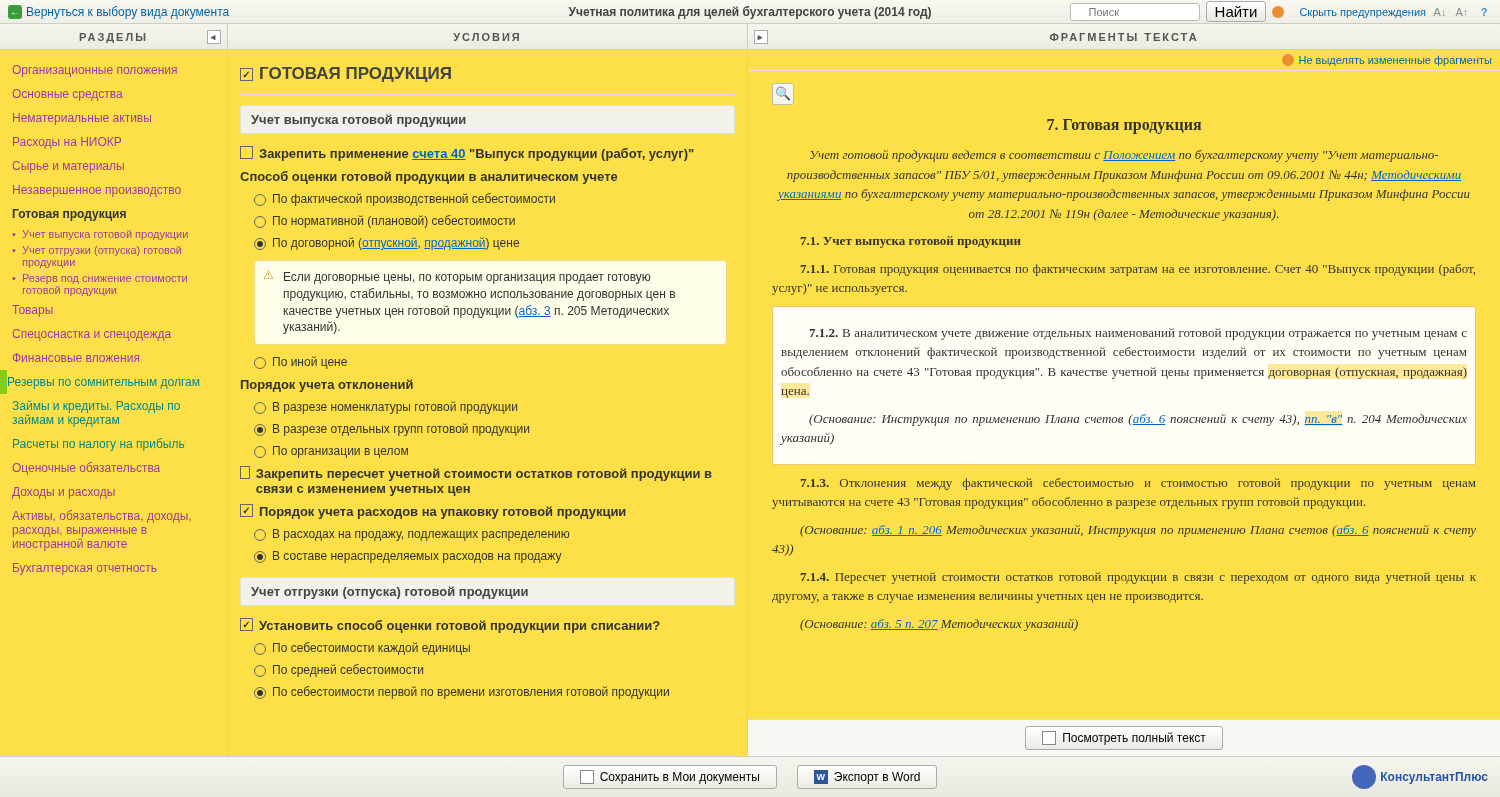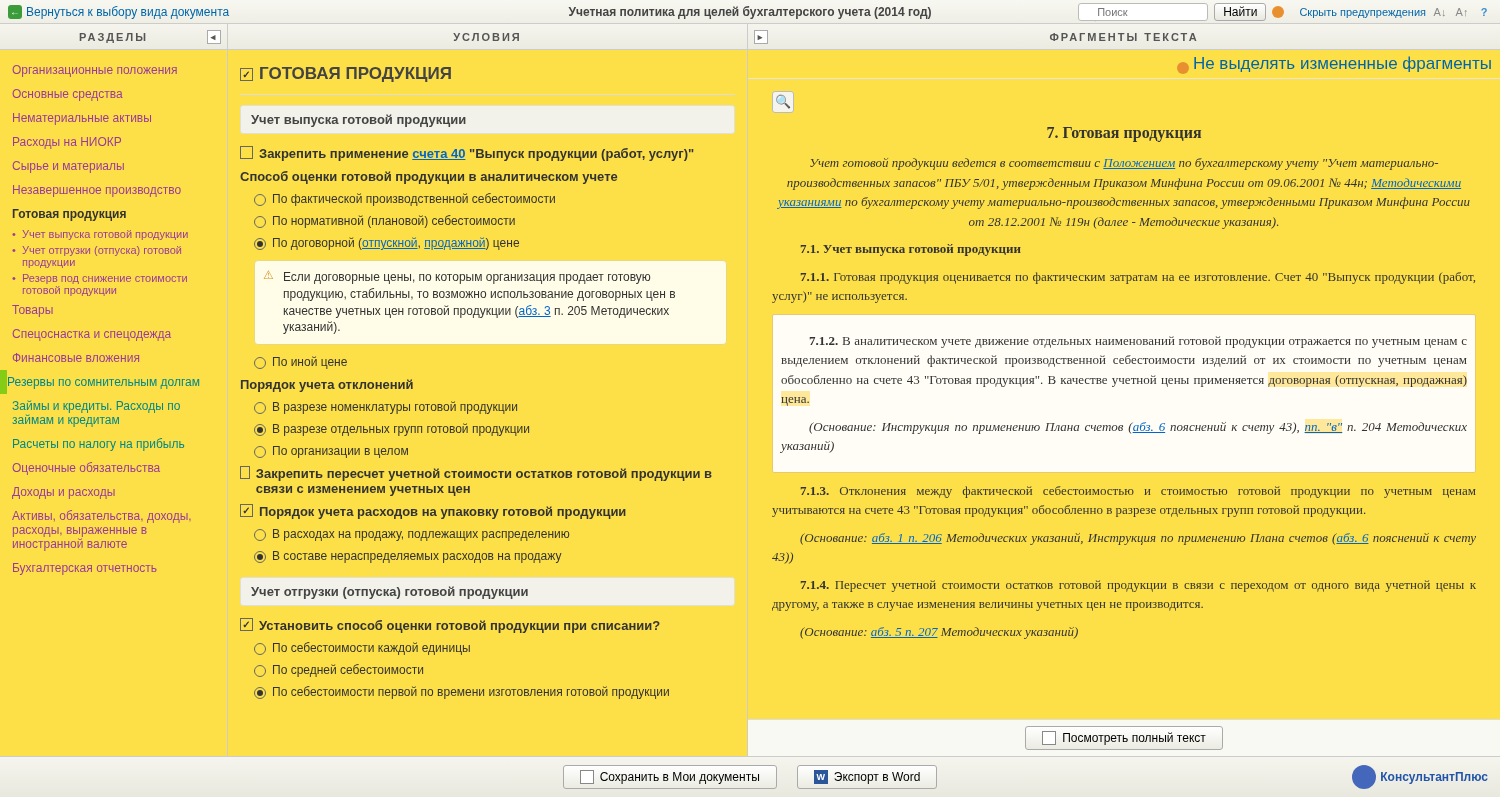--- a/index.html
+++ b/index.html
@@ -7,21 +7,21 @@
 a{color:#0066cc;text-decoration:underline;cursor:pointer}
 .top-bar{height:24px;background:linear-gradient(#f8f8f2,#eeeee5);border-bottom:1px solid #ccc;display:flex;align-items:center;padding:0 8px}
 .back-btn{display:flex;align-items:center;gap:4px;color:#0066aa;cursor:pointer}
 .back-arrow{width:14px;height:14px;background:#3a9c3a;border-radius:3px;display:flex;align-items:center;justify-content:center;color:#fff;font-size:10px}
 .doc-title{position:absolute;left:50%;transform:translateX(-50%);font-weight:bold;color:#444}
 .right-tools{margin-left:auto;display:flex;align-items:center;gap:6px}
 .search-box{border:1px solid #bbb;border-radius:3px;height:18px;width:130px;padding:0 18px 0 18px;background:#fff;position:relative;font-size:11px;color:#999}
 .search-wrap{position:relative}
 .sicon{position:absolute;left:3px;top:2px;width:14px;height:14px;border:1.5px solid #999;border-radius:50%}
 .sicon::after{content:'';position:absolute;width:5px;height:1.5px;background:#999;transform:rotate(45deg);bottom:-2px;right:-3px}
-.find-btn{border:1px solid #aaa;border-radius:3px;padding:1px 8px;background:linear-gradient(#fff,#e8e8e0);cursor:pointer;font-size:12px}
+.find-btn{border:1px solid #aaa;border-radius:3px;padding:1px 8px;background:linear-gradient(#fff,#e8e8e0);cursor:pointer;font-size:15px}
 .hide-warn{display:flex;align-items:center;gap:15px;color:#0066aa;cursor:pointer;font-size:11px}
 .warn-ico{width:12px;height:12px;background:#e89030;border-radius:50%}
 .small-ico{width:16px;height:16px;color:#888;cursor:pointer;font-size:11px;display:flex;align-items:center;justify-content:center}
 .main{display:flex;height:732px}
 .col{display:flex;flex-direction:column;background:#fde047;overflow:hidden}
 .col1{width:228px;border-right:1px solid #ccc}
 .col2{width:520px;border-right:1px solid #ccc}
 .col3{flex:1}
 .col-head{height:26px;background:linear-gradient(#f5f5ed,#ebebe2);border-bottom:1px solid #ccc;display:flex;align-items:center;justify-content:center;font-weight:bold;letter-spacing:2px;color:#555;font-size:11px;position:relative}
 .collapse-btn{position:absolute;right:6px;width:14px;height:14px;border:1px solid #aaa;background:#fff;font-size:9px;display:flex;align-items:center;justify-content:center;cursor:pointer}
@@ -36,21 +36,21 @@
 .chk{width:13px;height:13px;border:1px solid #666;display:inline-flex;align-items:center;justify-content:center;font-size:10px;cursor:pointer}
 .chk.on::after{content:'✓';color:#333}
 .sub-head{background:#f2f2ea;border:1px solid #e0e0d5;padding:6px 10px;font-weight:bold;font-size:13px;color:#444;margin:10px 0 8px;border-radius:3px}
 .opt-line{padding:4px 0 4px 14px;display:flex;align-items:flex-start;gap:6px}
 .opt-line.bold{font-weight:bold;font-size:13px;padding-left:0}
 .radio{width:12px;height:12px;border:1px solid #666;border-radius:50%;flex-shrink:0;margin-top:2px;cursor:pointer;display:flex;align-items:center;justify-content:center}
 .radio.on::after{content:'';width:6px;height:6px;background:#333;border-radius:50%}
 .warn-box{background:#fffde8;border:1px solid #e8d880;border-radius:4px;padding:8px 10px 8px 28px;margin:6px 8px 6px 14px;position:relative;font-size:12px;line-height:1.4}
 .warn-box::before{content:'⚠';position:absolute;left:8px;top:6px;color:#d89020;font-size:12px}
 .frag-tools{display:flex;justify-content:flex-end;padding:4px 8px;border-bottom:1px solid #e5e5dd}
-.frag-tool{display:flex;align-items:flex-end;gap:4px;color:#0066aa;cursor:pointer;font-size:17px}
+.frag-tool{display:flex;align-items:flex-end;gap:4px;color:#0066aa;cursor:pointer;font-size:11px}
 .frag-body{padding:12px 24px 60px;overflow-y:auto;flex:1;font-family:Georgia,serif;font-size:13px;line-height:1.5}
 .zoom-btn{width:22px;height:22px;border:1px solid #bbb;background:#f5f5ed;border-radius:3px;margin-bottom:8px;cursor:pointer;display:flex;align-items:center;justify-content:center}
 .frag-title{text-align:center;font-weight:bold;font-size:16px;margin-bottom:2px}
 .frag-para{margin:8px 0;text-align:justify}
 .frag-para.italic{font-style:italic}
 .frag-para.indent{text-indent:28px}
 .hl-box{border:1px solid #e8c870;background:#fffdf5;padding:8px;margin:1px 0;border-radius:2px}
 .hl{background:#ffe89a}
 .bottom-bar{position:absolute;bottom:0;left:0;right:0;height:41px;background:linear-gradient(#f5f5ed,#e8e8df);border-top:1px solid #ccc;display:flex;align-items:center;justify-content:center;gap:20px}
 .col3 .view-full-wrap{display:flex;justify-content:center;padding:6px;border-top:1px solid #ddd;background:#f9f9f3}

